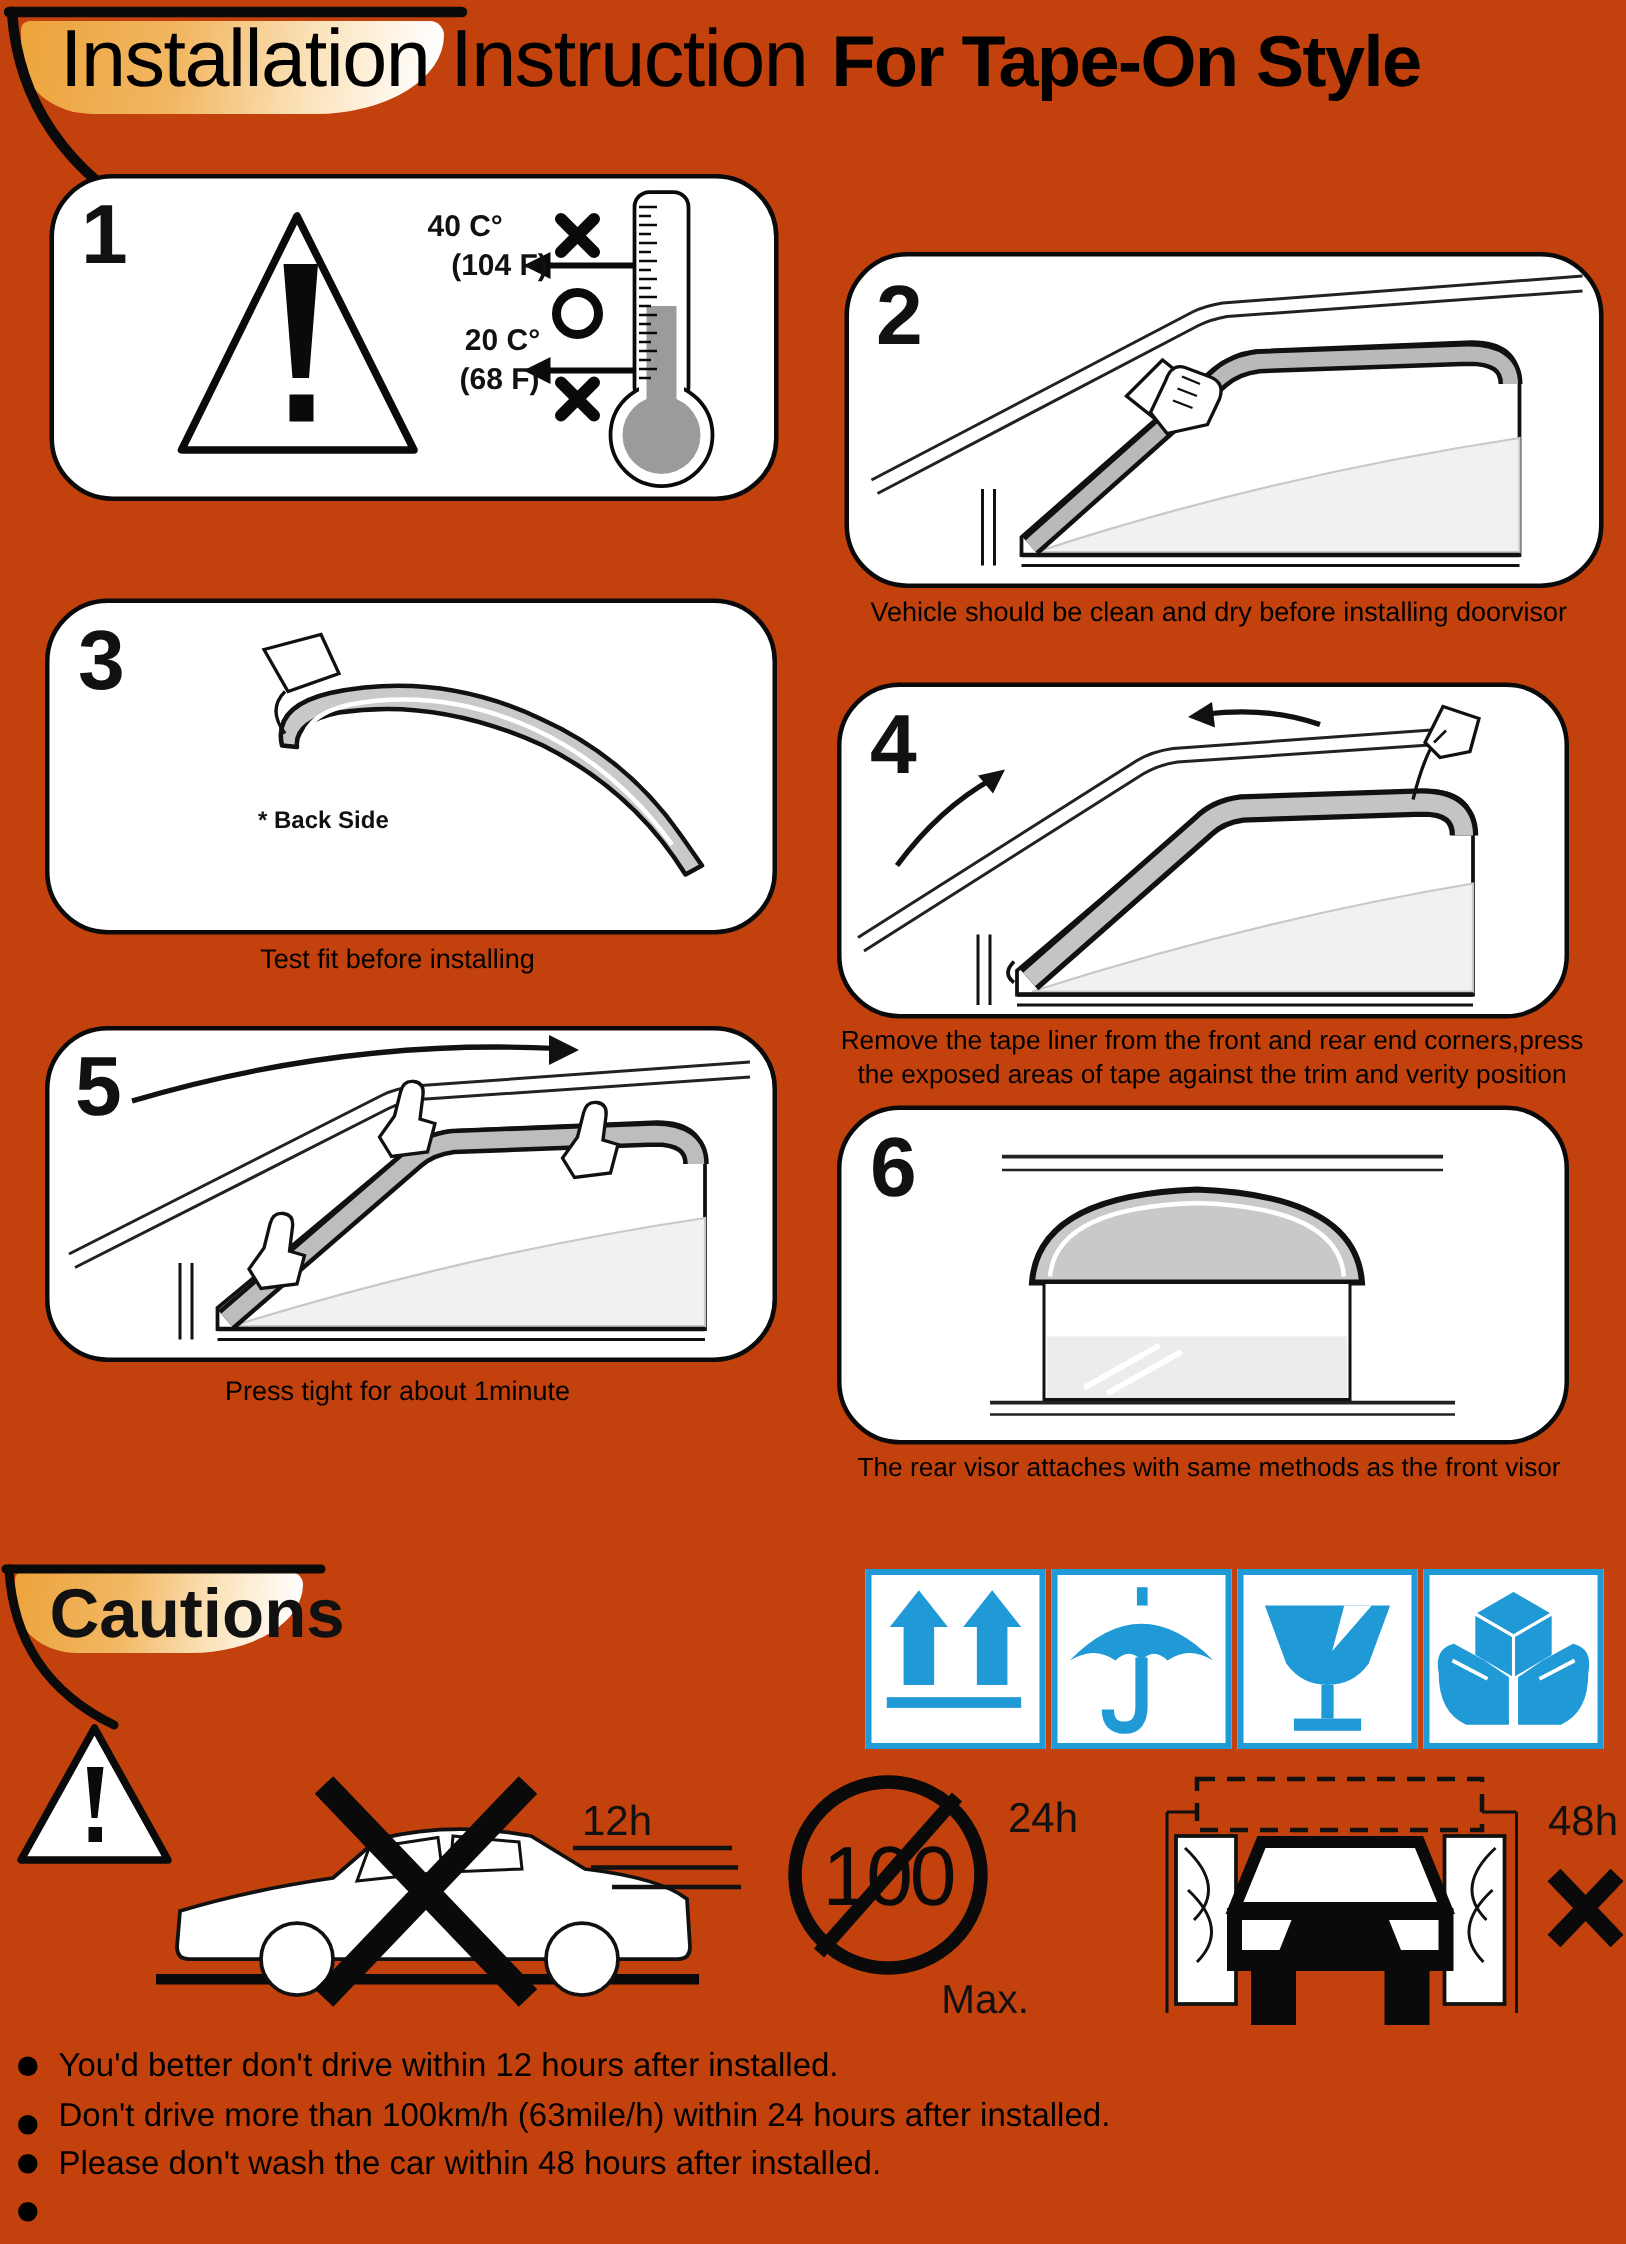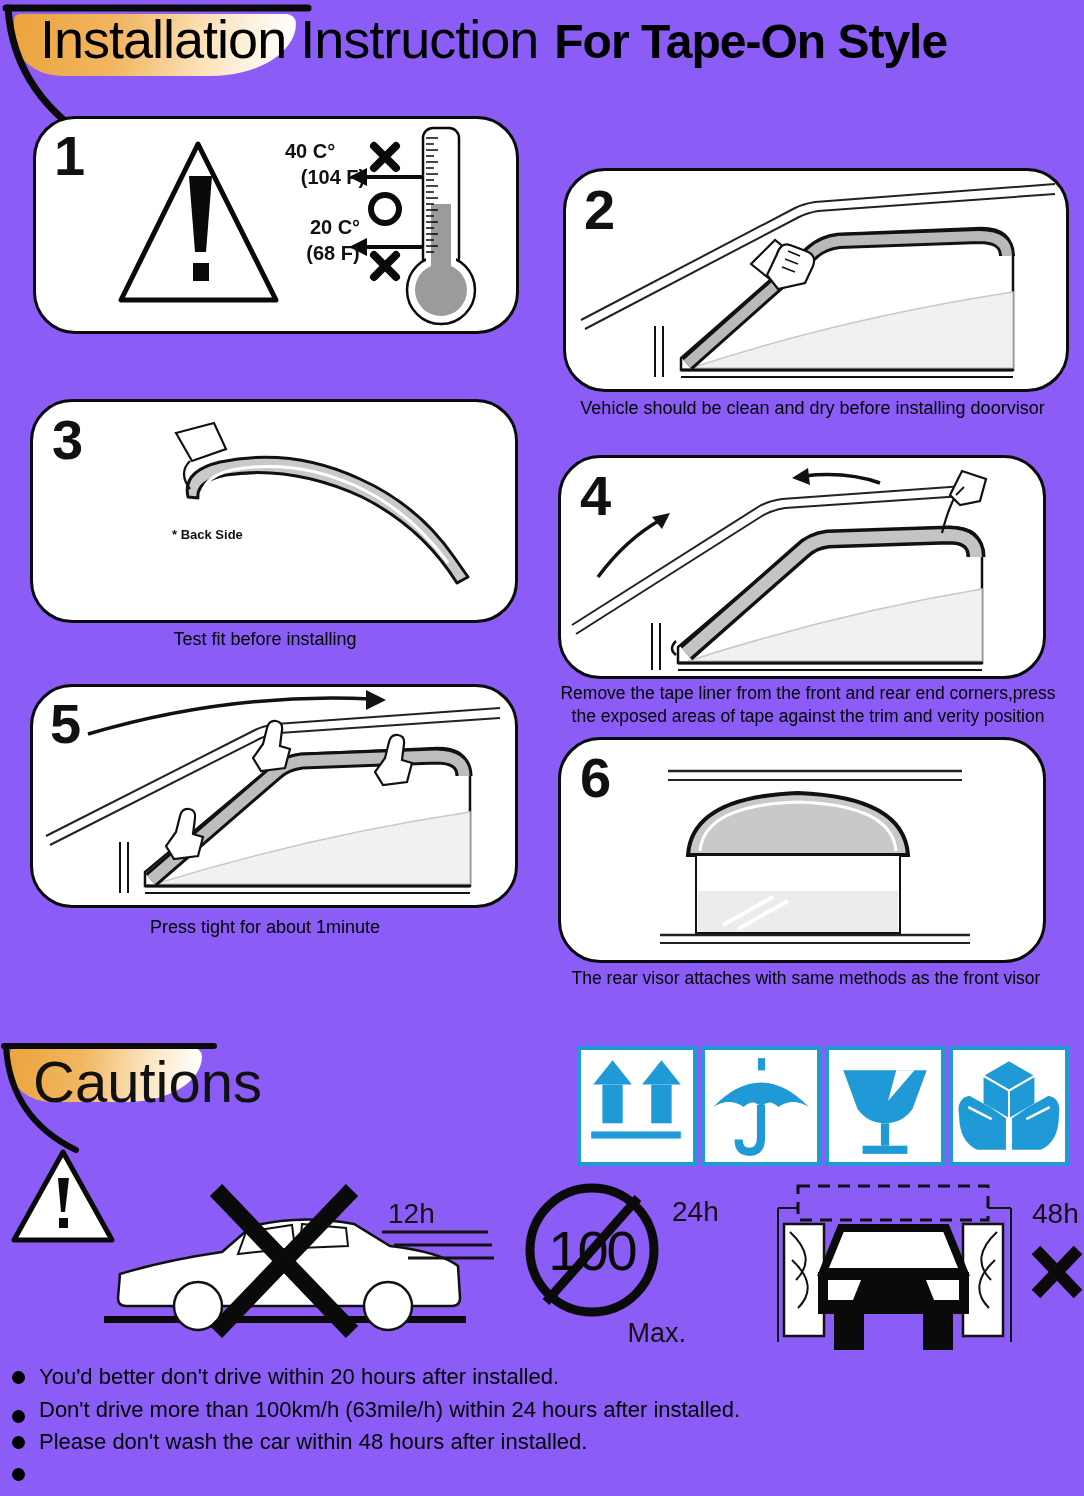--- a/index.html
+++ b/index.html
@@ -1,27 +1,27 @@
 <!DOCTYPE html>
 <html><head>
 <meta charset="utf-8">
 <style>
   html,body{margin:0;padding:0;background:#ffffff;}
   body{font-family:"Liberation Sans", sans-serif; color:#000;}
-  #page{position:relative;width:1084px;height:1496px;background:#8b5cf6;overflow:hidden;}
+  #page{position:relative;width:1084px;height:1496px;background:#c2410c;overflow:hidden;}
   .panel{position:absolute;border:3.5px solid #0a0a0a;border-radius:42px;background:#fff;}
   .stepnum{position:absolute;font-size:56px;font-weight:bold;line-height:1;color:#111;}
   .cap{position:absolute;text-align:center;font-size:18px;color:#000;line-height:1.3;}
   .lbl{position:absolute;color:#111;}
   .hl{position:absolute;background:linear-gradient(100deg,#eca33b 0%,#f2b763 38%,#fbe3bb 68%,#ffffff 96%);
       border-radius:6px 10px 90px 50px / 6px 10px 55px 42px;}
   .titleline{position:absolute;white-space:nowrap;}
   .t-reg{font-size:54px;font-weight:400;letter-spacing:-1px;}
   .t-bold{font-size:48px;font-weight:700;letter-spacing:-1px;margin-left:16px;}
-  .cautions-t{font-size:58px;font-weight:400;text-align:center;}
+  .cautions-t{font-size:46px;font-weight:700;text-align:center;}
   .hourlbl{font-size:28px;font-weight:400;}
   .bullet-row{position:absolute;display:flex;align-items:flex-start;gap:14px;width:1060px;}
   .bullet-dot{width:13px;height:13px;border-radius:50%;background:#000;margin-top:7px;flex:none;}
   .bullet-txt{font-size:22px;line-height:1.2;}
   svg{position:absolute;overflow:visible;}
   .ico-box{position:absolute;width:112px;height:112px;border:4px solid #1f9ad6;background:#fff;}
 </style>
 </head>
 <body>
 
@@ -101,21 +101,21 @@
     <g>
       <path d="M158,98 Q152,72 190,63 Q262,48 330,80 Q388,106 424,158 L438,178 L427,184 Q392,128 332,98 Q262,66 196,76 Q166,82 168,99 Z" fill="#c9c9c9" stroke="#111" stroke-width="3" stroke-linejoin="round"></path>
       <path d="M172,94 Q176,77 202,71 Q264,59 326,87 Q380,112 418,164" stroke="#fff" stroke-width="3" fill="none"></path>
     </g>
     <g>
       <polygon points="146,34 184,24 196,50 162,62" fill="#fff" stroke="#111" stroke-width="2.2"></polygon>
       <path d="M160,62 Q148,74 160,90" stroke="#111" stroke-width="2.2" fill="none"></path>
     </g>
   </svg>
   <div class="lbl" style="left:170px;top:938px;"></div>
-  <div class="lbl" style="left:172px;top:527px;font-size:13px;font-weight:bold;">* Back Side</div>
+  <div class="lbl" style="left:172px;top:539px;font-size:16px;font-weight:bold;">* Back Side</div>
   <div class="cap" style="left:10px;top:628px;width:510px;">Test fit before installing</div>
 
   <div class="panel" style="left:558px;top:455px;width:482px;height:218px;"></div>
   <div class="stepnum" style="left:580px;top:468px;">4</div>
   <svg style="left:558px;top:455px;" width="482" height="218" viewBox="0 0 482 218">
     <g>
       <path d="M14,170 L200,52 Q210,46 224,44 L420,30" stroke="#222" stroke-width="2" fill="none"></path>
       <path d="M18,179 L204,61 Q214,55 227,53 L420,40" stroke="#222" stroke-width="2" fill="none"></path>
       <path d="M120,208 L120,192 L238,92 Q250,80 268,78 L392,72 Q424,72 424,98 L424,208 Z" fill="#fff" stroke="#111" stroke-width="2.5"></path>
       <path d="M130,206 Q280,158 424,134 L424,206 Z" fill="#f1f1f1" stroke="#c8c8c8" stroke-width="1.5"></path>
@@ -275,21 +275,21 @@
       <rect x="157" y="134" width="30" height="36" fill="#0a0a0a"></rect>
     </g>
   </svg>
   <div class="lbl hourlbl" style="left:1032px;top:1198px;">48h</div>
   <svg style="left:1030px;top:1242px;" width="54" height="60" viewBox="0 0 54 60">
     <path d="M6,8 L48,52 M48,8 L6,52" stroke="#0a0a0a" stroke-width="12"></path>
   </svg>
 
   <div class="bullet-row" style="left:12px;top:1364px;">
     <div class="bullet-dot"></div>
-    <div class="bullet-txt">You'd better don't drive within 20 hours after installed.</div>
+    <div class="bullet-txt">You'd better don't drive within 12 hours after installed.</div>
   </div>
   <div class="bullet-row" style="left:12px;top:1397px;align-items:flex-end;">
     <div class="bullet-dot"></div>
     <div class="bullet-txt">Don't drive more than 100km/h (63mile/h) within 24 hours after installed.</div>
   </div>
   <div class="bullet-row" style="left:12px;top:1429px;">
     <div class="bullet-dot"></div>
     <div class="bullet-txt">Please don't wash the car within 48 hours after installed.</div>
   </div>
   <div class="bullet-row" style="left:12px;top:1461px;">

